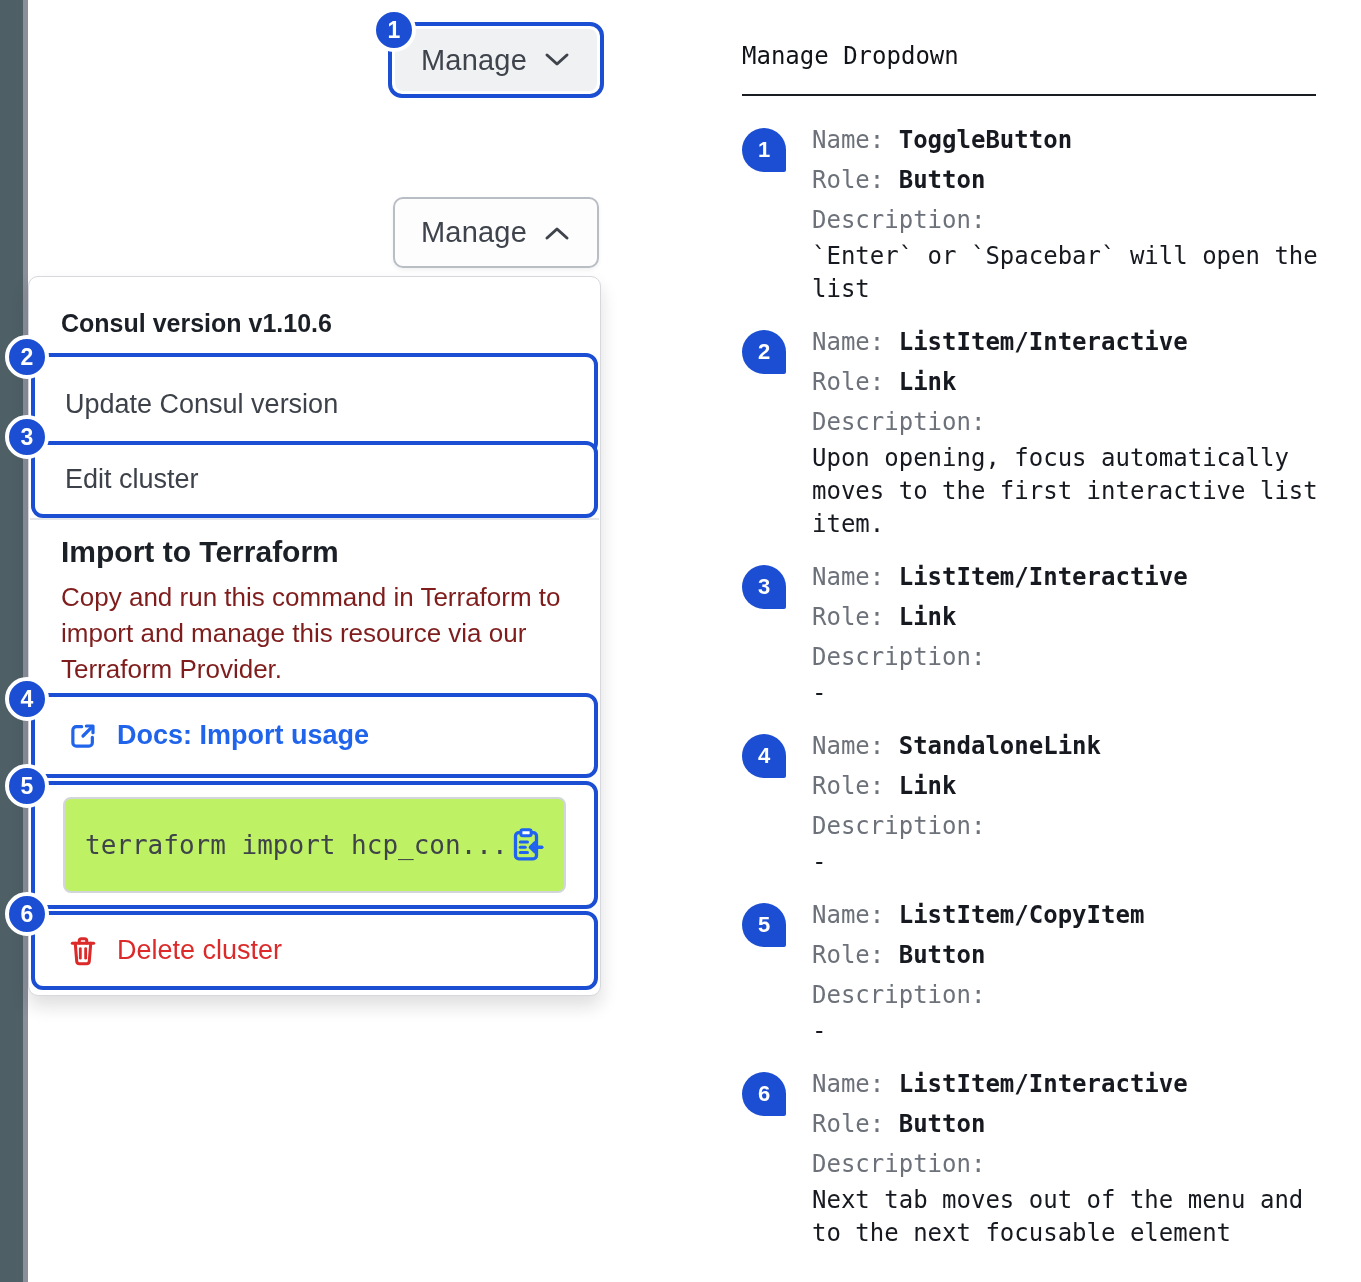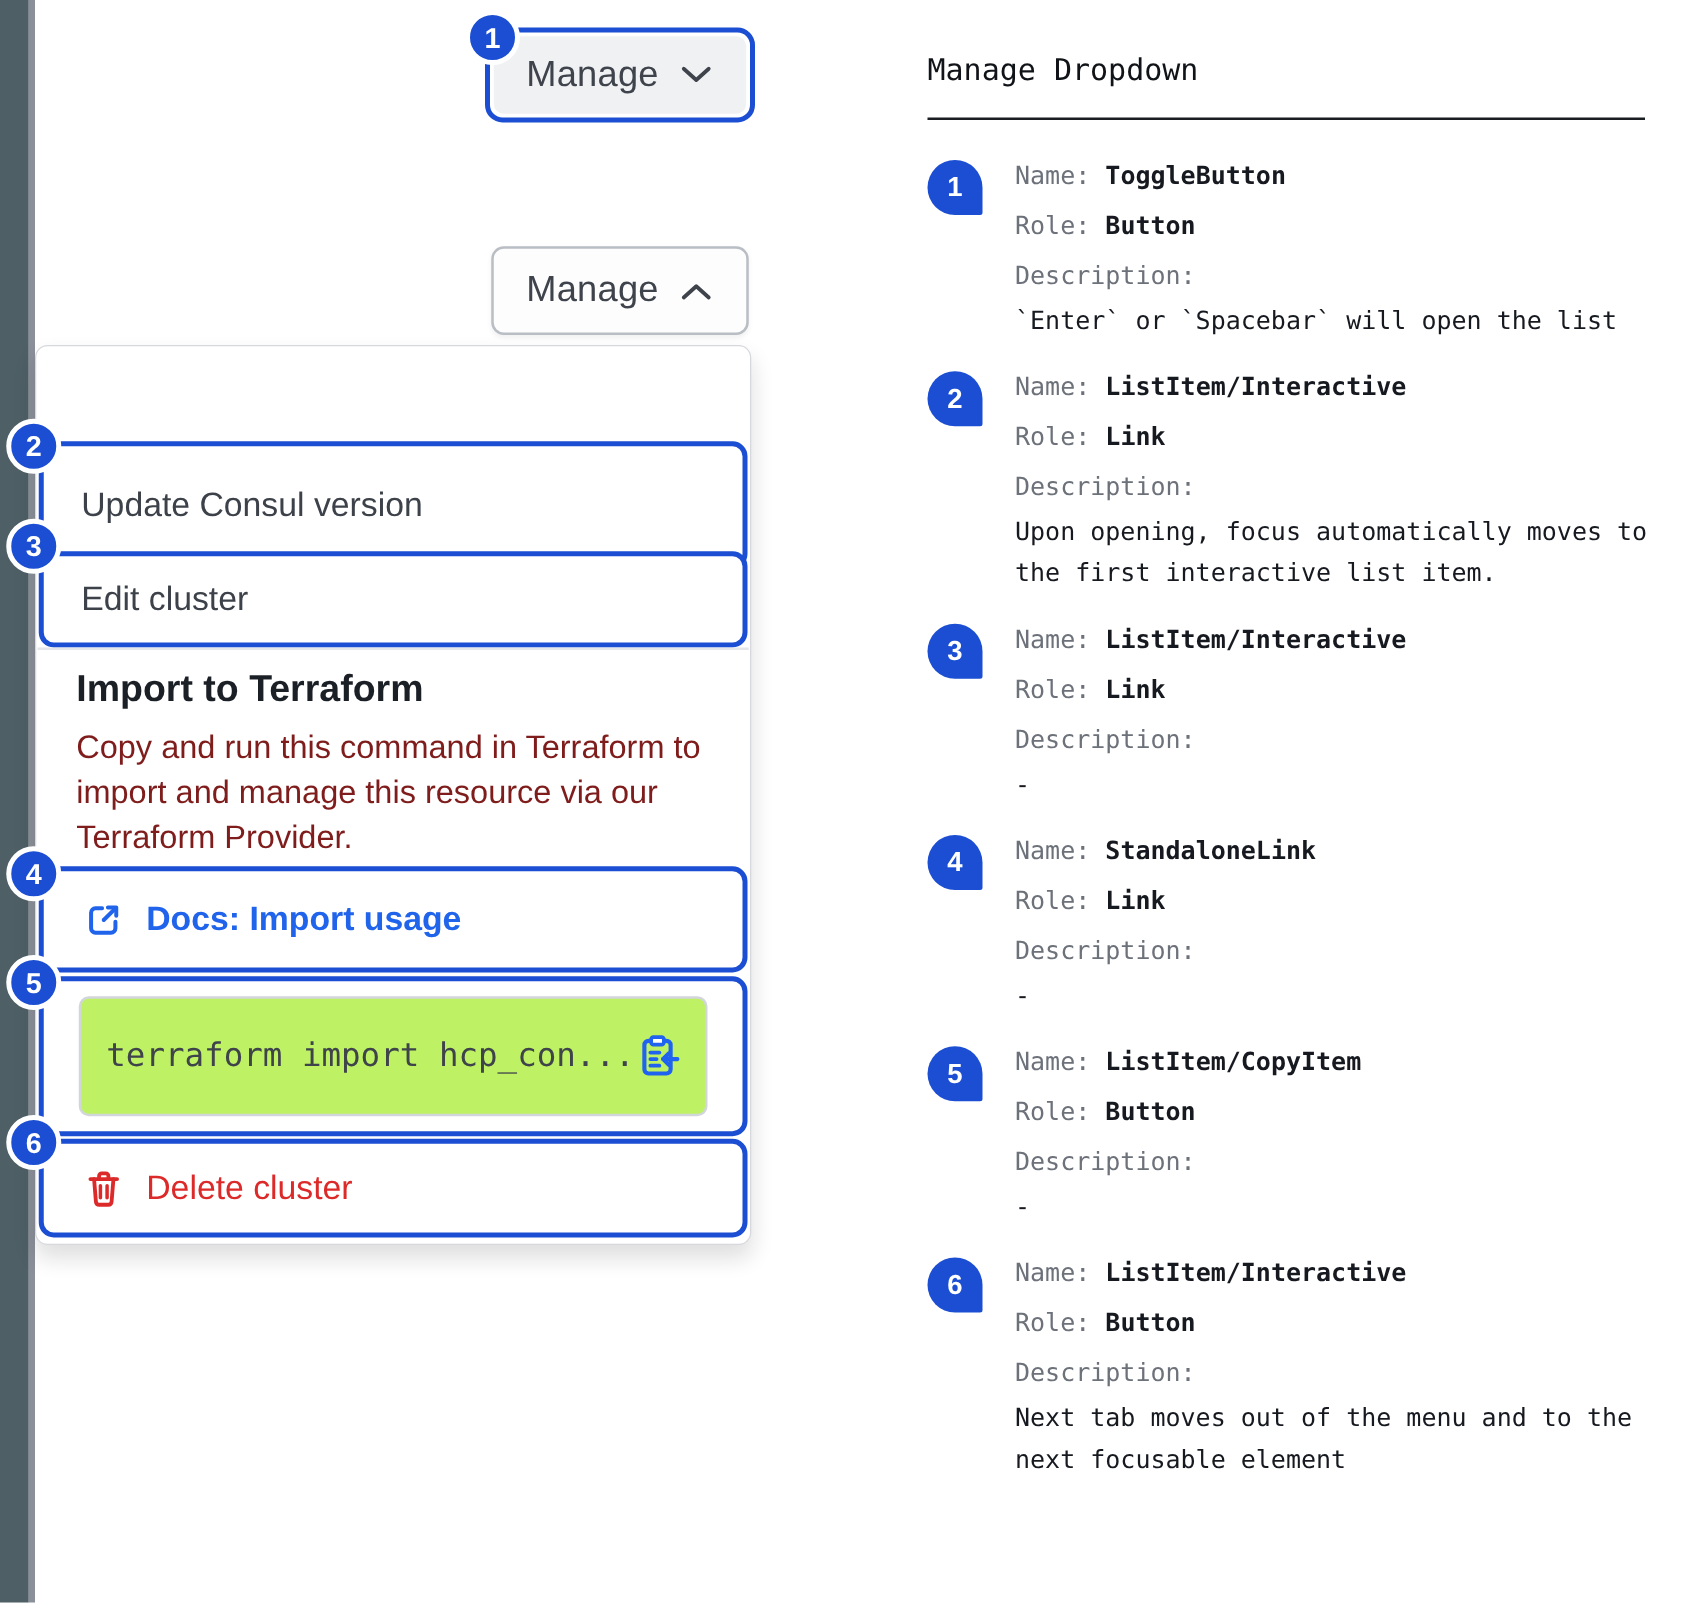--- a/index.html
+++ b/index.html
@@ -80,21 +80,21 @@
   .annotations { position: absolute; left: 742px; top: 42px; width: 580px; }
   .ann-title { font-family: "DejaVu Sans Mono", monospace; font-size: 24px; font-weight: 500; color: #101317; }
   .ann-rule { height: 2px; background: #1a1d21; margin-top: 24px; margin-bottom: 24px; width: 574px; }
   .ann-item { display: flex; gap: 26px; margin-bottom: 16px; }
   .badge-square {
     flex: 0 0 auto; width: 44px; height: 44px; margin-top: 8px;
     border-radius: 22px 22px 2px 22px; background: #1b4ed2;
     display: flex; align-items: center; justify-content: center;
     color: #ffffff; font-size: 22px; font-weight: 700;
   }
-  .ann-body { font-family: "DejaVu Sans Mono", monospace; font-size: 20px; width: 506px; }
+  .ann-body { font-family: "DejaVu Sans Mono", monospace; font-size: 24px; width: 506px; }
   .ann-row { line-height: 40px; white-space: nowrap; }
   .ann-key { color: #6c717a; }
   .ann-val { color: #16191f; font-weight: 700; }
   .ann-desc-label { color: #6c717a; line-height: 40px; }
   .ann-desc { color: #16191f; line-height: 33px; }
 
   .icon { display: inline-flex; flex: 0 0 auto; }
   svg { display: block; }
 </style>
 </head>
@@ -120,20 +120,21 @@
   <div class="manage-open-btn">
     <span class="btn-label">Manage</span>
     <span class="icon">
       <svg width="28" height="18" viewBox="0 0 28 18">
         <polyline points="4,14 14,5 24,14" fill="none" stroke="#3f444c" stroke-width="3" stroke-linecap="round" stroke-linejoin="round"></polyline>
       </svg>
     </span>
   </div>
 
   <div class="panel">
+    <div class="panel-header">Consul version v1.10.6</div>
 
     <div class="hl-box hl-update">
       <span class="menu-item-label">Update Consul version</span>
     </div>
 
     <div class="hl-box hl-edit">
       <span class="menu-item-label">Edit cluster</span>
     </div>
 
     <div class="divider"></div>

